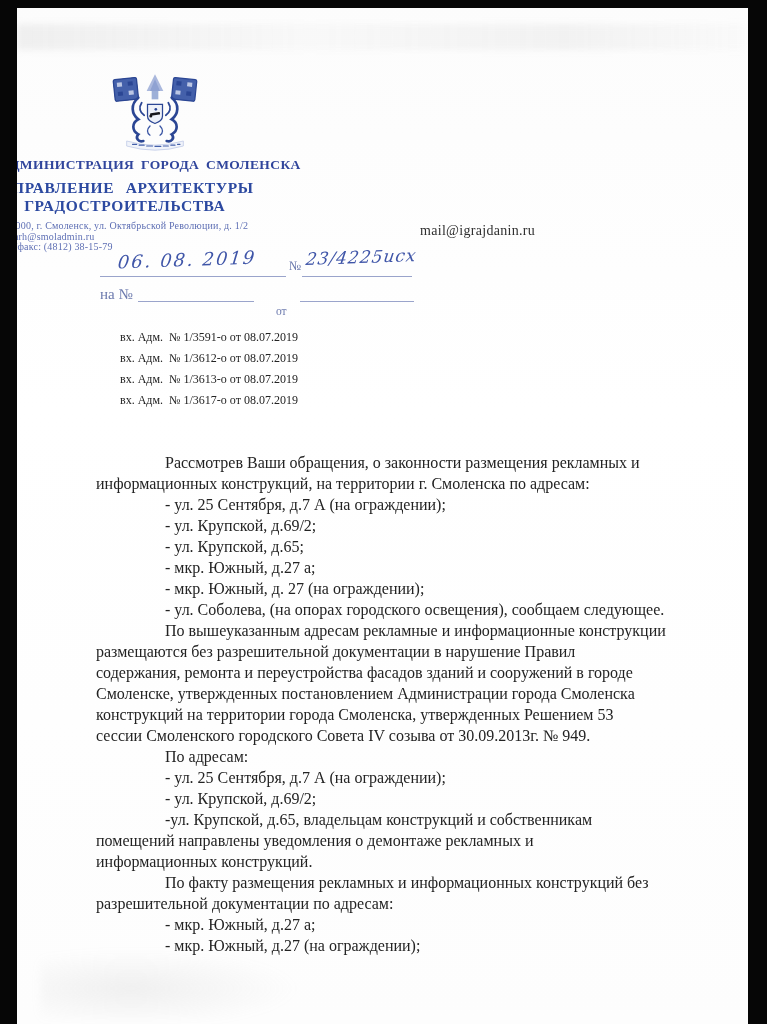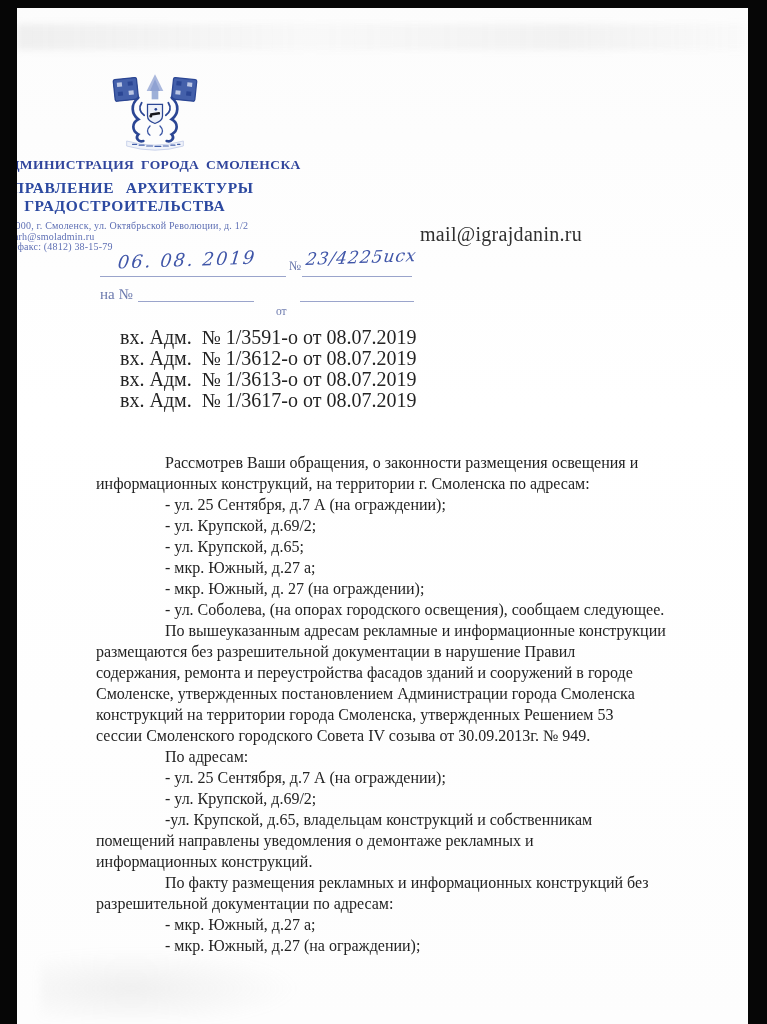--- a/index.html
+++ b/index.html
@@ -35,25 +35,25 @@
   .ref-no-sign{position:absolute;left:289px;top:258px;font-size:13px;color:#6b79ad;}
   .ref-number{position:absolute;left:306px;top:247px;font-size:17px;letter-spacing:1px;transform:rotate(-2deg) skewX(-10deg);}
   .rule{position:absolute;height:0;border-bottom:1.3px solid #9aa4cb;}
   .rule1{left:100px;top:276px;width:186px;}
   .rule2{left:302px;top:276px;width:110px;}
   .rule3{left:138px;top:301px;width:116px;}
   .rule4{left:300px;top:301px;width:114px;}
   .ref-on{position:absolute;left:100px;top:286px;font-size:15px;color:#6b79ad;}
   .ref-from{position:absolute;left:276px;top:286px;font-size:11.5px;color:#6b79ad;margin-top:19px;}
 
-  .recipient{position:absolute;left:420px;top:223px;font-size:20px;color:#2f2f2f;letter-spacing:.3px;}
+  .recipient{position:absolute;left:420px;top:223px;font-size:14px;color:#2f2f2f;letter-spacing:.3px;}
 
   
   .incoming{position:absolute;left:120px;top:327px;color:#232323;}
-  .incoming div{height:21px;line-height:21px;font-size:20px;white-space:pre;}
+  .incoming div{height:21px;line-height:21px;font-size:12px;white-space:pre;}
 
   
   .body-text{position:absolute;left:17px;top:452px;width:714px;color:#232323;}
   .body-text div{height:21px;line-height:21px;font-size:16px;white-space:pre;}
   .ind0{padding-left:79px;}
   .ind1{padding-left:148px;}
 </style>
 </head>
 <body>
 
@@ -123,21 +123,21 @@
   <div class="recipient">mail@igrajdanin.ru</div>
 
   <div class="incoming" id="incoming-list">
       <div>вх. Адм.  № 1/3591-о от 08.07.2019</div>
       <div>вх. Адм.  № 1/3612-о от 08.07.2019</div>
       <div>вх. Адм.  № 1/3613-о от 08.07.2019</div>
       <div>вх. Адм.  № 1/3617-о от 08.07.2019</div>
     </div>
 
   <div class="body-text" id="body-lines">
-      <div class="ind1">Рассмотрев Ваши обращения, о законности размещения освещения и</div>
+      <div class="ind1">Рассмотрев Ваши обращения, о законности размещения рекламных и</div>
       <div class="ind0">информационных конструкций, на территории г. Смоленска по адресам:</div>
       <div class="ind1">- ул. 25 Сентября, д.7 А (на ограждении);</div>
       <div class="ind1">- ул. Крупской, д.69/2;</div>
       <div class="ind1">- ул. Крупской, д.65;</div>
       <div class="ind1">- мкр. Южный, д.27 а;</div>
       <div class="ind1">- мкр. Южный, д. 27 (на ограждении);</div>
       <div class="ind1">- ул. Соболева, (на опорах городского освещения), сообщаем следующее.</div>
       <div class="ind1">По вышеуказанным адресам рекламные и информационные конструкции</div>
       <div class="ind0">размещаются без разрешительной документации в нарушение Правил</div>
       <div class="ind0">содержания, ремонта и переустройства фасадов зданий и сооружений в городе</div>

